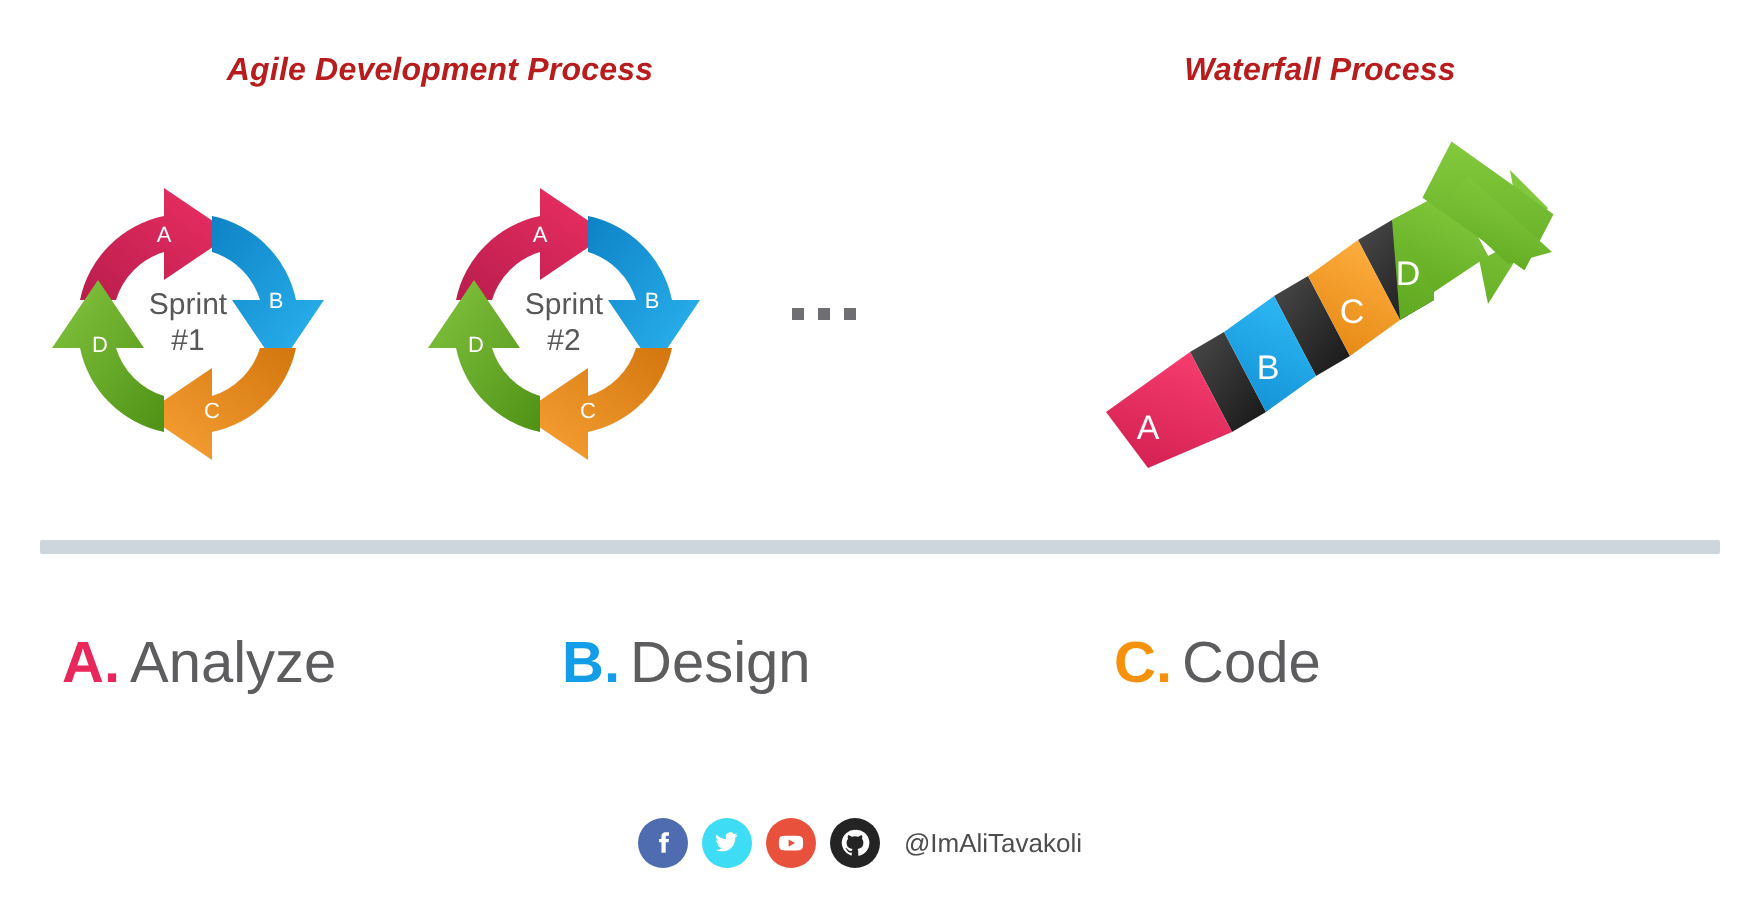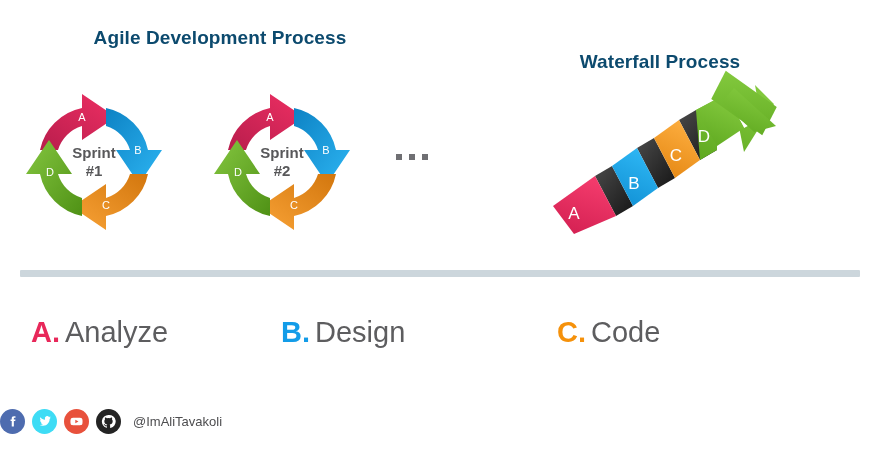--- a/index.html
+++ b/index.html
@@ -7,40 +7,40 @@
     width:880px;height:462px;position:relative;overflow:hidden;
     background:#ffffff;
     font-family:"Liberation Sans","DejaVu Sans",sans-serif;
     -webkit-font-smoothing:antialiased;
   }
   .stage{position:absolute;inset:0;}
 
   
   .heading{
     position:absolute;top:27px;
-    font-size:19px;font-weight:700;color:#0c4a6e;
-    letter-spacing:.1px;text-align:center;white-space:nowrap;
+    font-size:16px;font-weight:700;color:#b91c1c;
+    letter-spacing:.1px;text-align:center;white-space:nowrap;font-style:italic;
   }
   #head-agile{left:0;width:440px;}
-  #head-waterfall{left:440px;width:440px;margin-top:24px;}
+  #head-waterfall{left:440px;width:440px;}
 
   
   .cycle{position:absolute;width:148px;height:148px;}
   #cycle-1{left:20px;top:88px;}
   #cycle-2{left:208px;top:88px;}
   .cycle svg{display:block;width:148px;height:148px;overflow:visible;}
   .cyc-letter{
     font-family:"Liberation Sans","DejaVu Sans",sans-serif;
     font-size:11px;fill:#ffffff;font-weight:400;
     text-anchor:middle;dominant-baseline:middle;
   }
   .cycle-label{
     position:absolute;left:0;top:0;width:148px;height:148px;
     display:flex;flex-direction:column;align-items:center;justify-content:center;
-    font-size:15px;font-weight:700;color:#58585a;line-height:1.18;
+    font-size:15px;font-weight:400;color:#58585a;line-height:1.18;
     text-align:center;pointer-events:none;
   }
 
   
   #ellipsis{
     position:absolute;left:396px;top:154px;
     display:flex;gap:7px;align-items:center;
   }
   #ellipsis i{display:block;width:6px;height:6px;background:#6f6f73;}
 
@@ -70,21 +70,21 @@
   .legend-item .key{font-weight:700;}
   .legend-item .word{color:#5d5d5f;font-weight:400;padding-left:5px;}
   #legend-a{left:31px;}
   #legend-b{left:281px;}
   #legend-c{left:557px;}
   #legend-d{left:749px;}
 
   
   #footer{
     position:absolute;left:0;top:404px;width:880px;height:34px;
-    display:flex;justify-content:flex-start;align-items:center;
+    display:flex;justify-content:center;align-items:center;
     padding-right:20px;box-sizing:border-box;gap:7px;
   }
   .social{
     width:25px;height:25px;border-radius:50%;
     display:flex;align-items:center;justify-content:center;
     flex:0 0 auto;
   }
   .social svg{display:block;}
   #handle{
     font-size:13px;color:#4d4d4f;margin-left:5px;white-space:nowrap;

